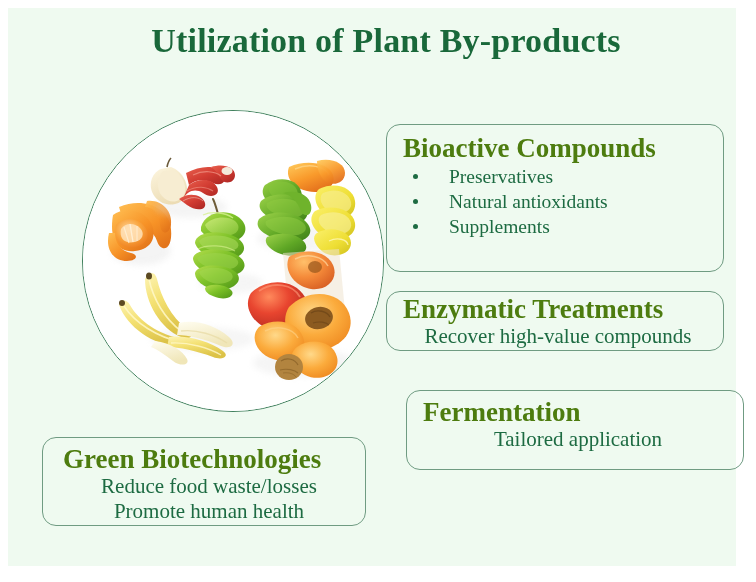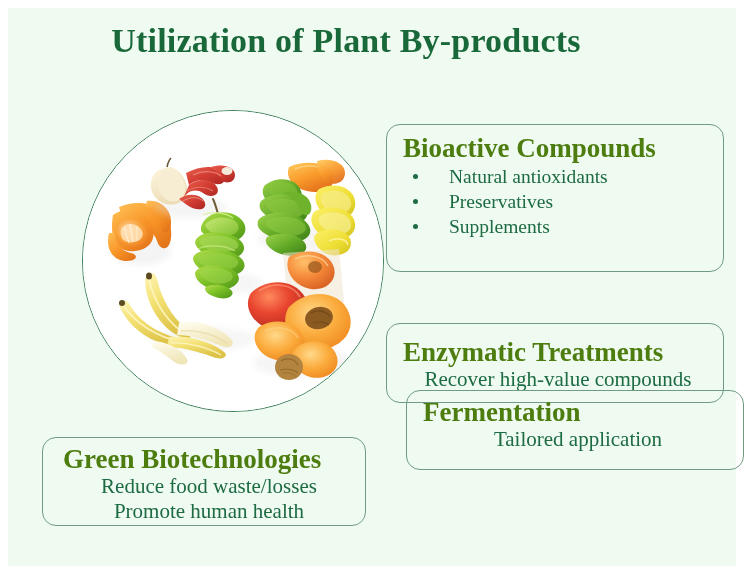--- a/index.html
+++ b/index.html
@@ -28,20 +28,21 @@
     left: 0;
     top: 14px;
     width: 676px;
     text-align: center;
     font-size: 34px;
     font-weight: bold;
     color: #19683a;
     letter-spacing: 0.2px;
     font-family: "Liberation Serif", "DejaVu Serif", serif;
     white-space: nowrap;
+    padding-left: 40px;
   }
 
   
   #circle-wrap {
     position: absolute;
     left: 74px;
     top: 102px;
     width: 300px;
     height: 300px;
     border: 1.4px solid #3f7f5c;
@@ -107,23 +108,22 @@
     left: 378px;
     top: 116px;
     width: 338px;
     height: 148px;
     padding: 9px 10px 0 16px;
   }
   #box-enzymatic {
     left: 378px;
     top: 283px;
     width: 338px;
-    height: 80px;
-    padding: 14px 10px 0 16px;
-    margin-top: 32px;
+    height: 60px;
+    padding: 3px 10px 0 16px;
   }
   #box-fermentation {
     left: 378px;
     top: 382px;
     width: 338px;
     height: 80px;
     padding: 7px 10px 0 16px;
     margin-left: 20px;
   }
   #box-green {
@@ -331,22 +331,22 @@
           <path d="M197 259 C 204 257, 212 259, 215 262" stroke="#8a6228" stroke-width="1.1" fill="none" opacity="0.7"></path>
           <path d="M200 262 C 206 261, 211 263, 213 266" stroke="#8a6228" stroke-width="0.9" fill="none" opacity="0.6"></path>
         </g>
 
       </svg>
     </div>
 
     <div class="box" id="box-bioactive">
       <div class="box-title">Bioactive Compounds</div>
       <ul class="bullets">
+        <li><span class="dot"></span><span>Preservatives</span></li>
         <li><span class="dot"></span><span>Natural antioxidants</span></li>
-        <li><span class="dot"></span><span>Preservatives</span></li>
         <li><span class="dot"></span><span>Supplements</span></li>
       </ul>
     </div>
 
     <div class="box" id="box-enzymatic">
       <div class="box-title">Enzymatic Treatments</div>
       <div class="box-line">Recover high-value compounds</div>
     </div>
 
     <div class="box" id="box-fermentation">

